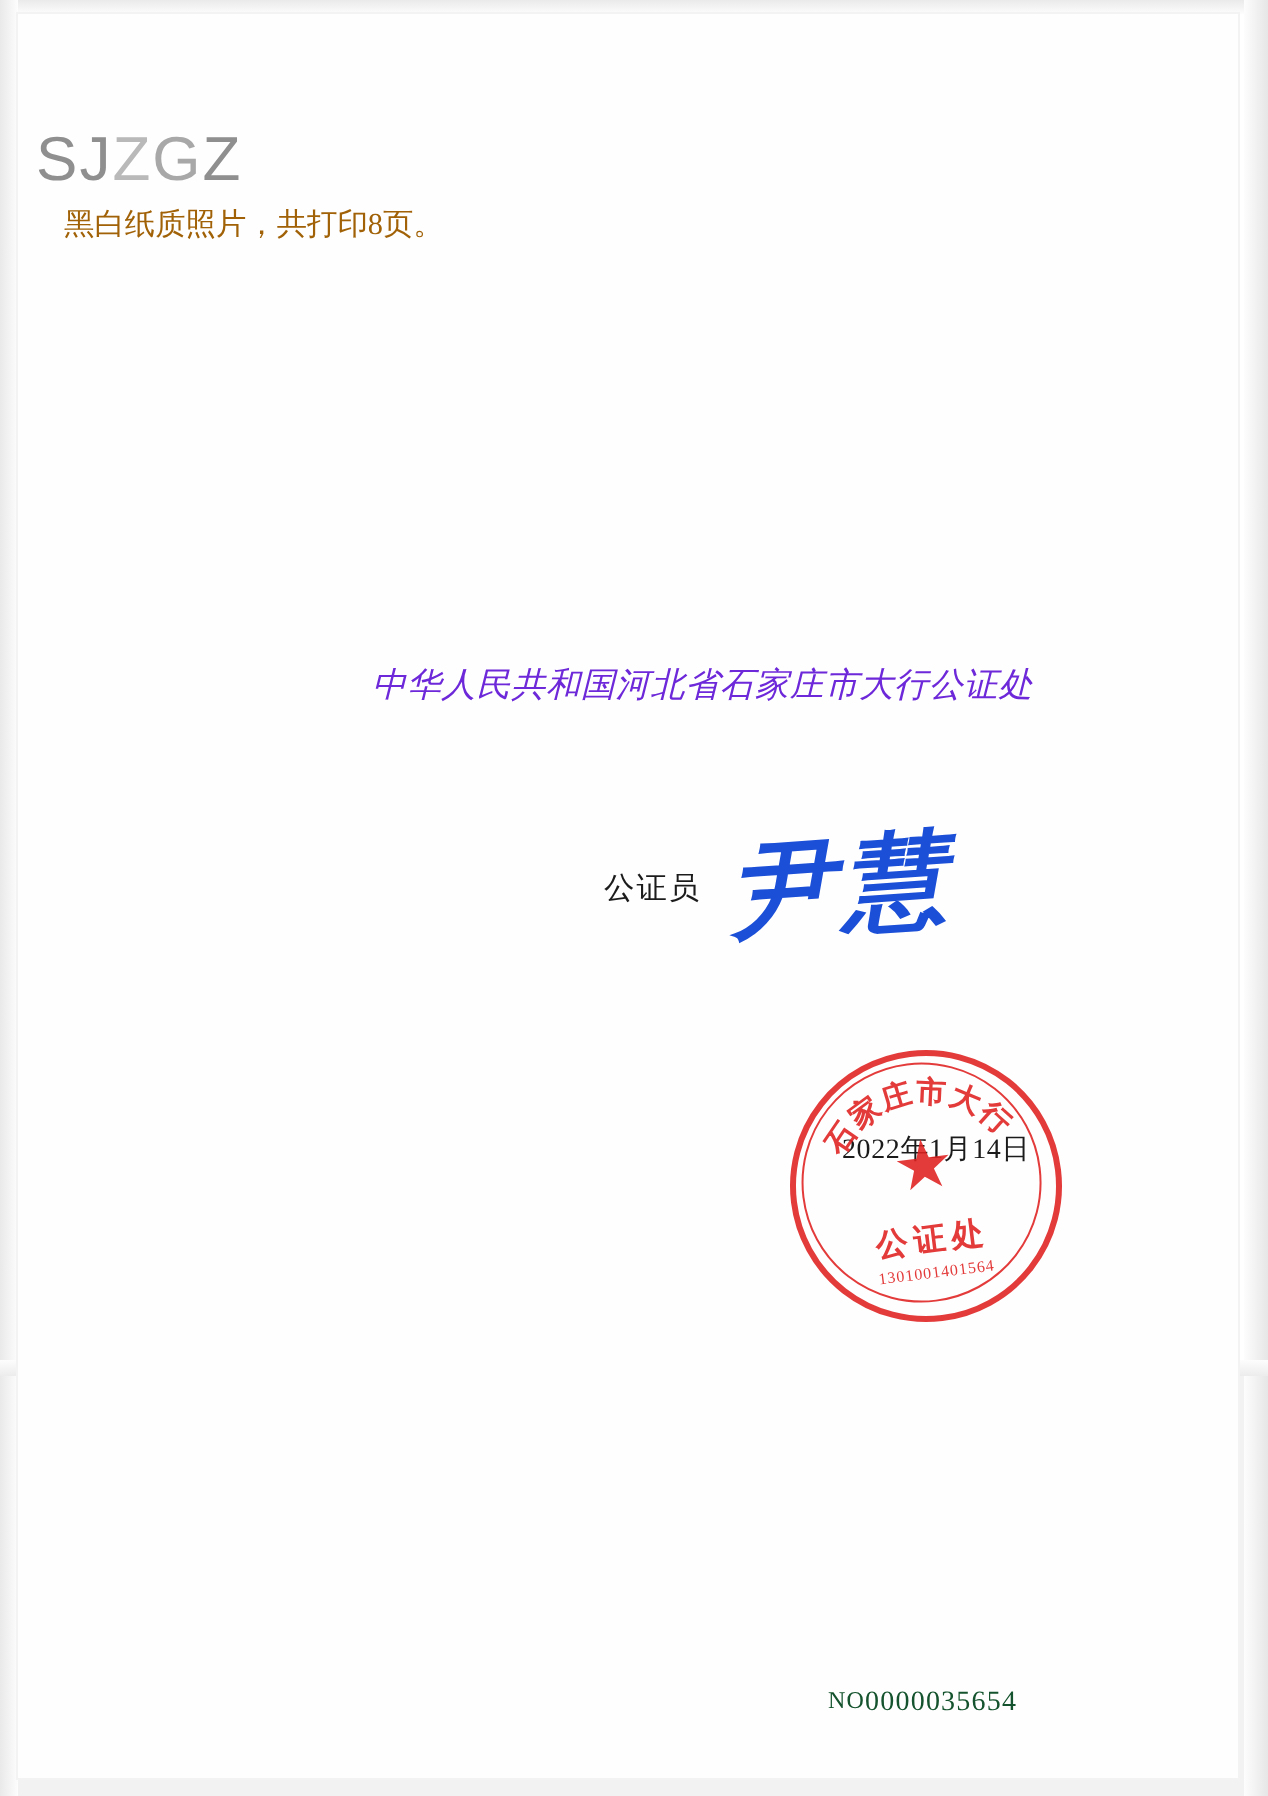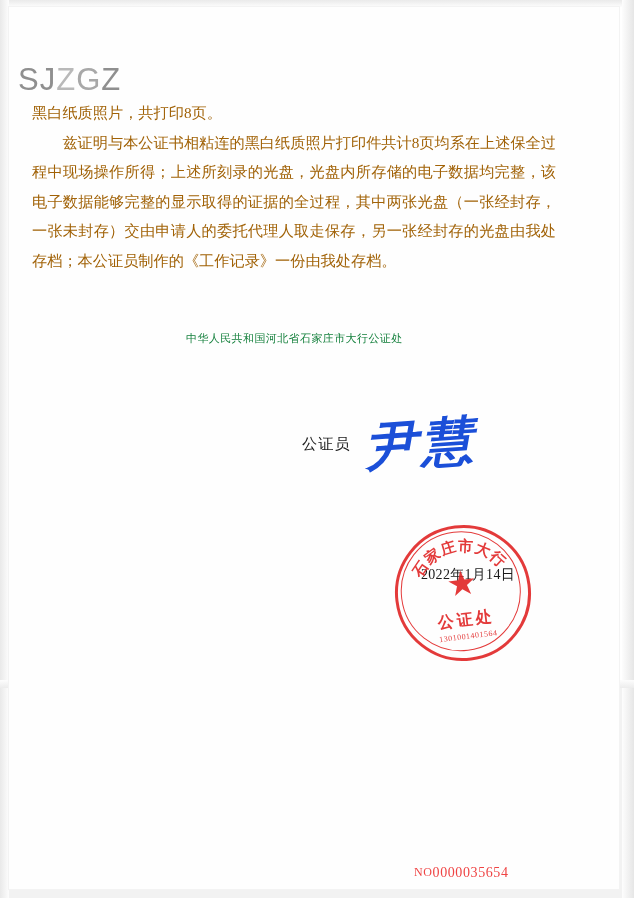--- a/index.html
+++ b/index.html
@@ -85,23 +85,24 @@
   }
   #body-text p {
     margin: 0;
   }
   .indent2 { text-indent: 2em; }
 
   #org-line {
     position: absolute;
     left: 186px;
     top: 331px;
-    font-size: 11px;
-    color: #15803d;
+    font-size: 17px;
+    color: #6d28d9;
     letter-spacing: 0.4px;
+    font-style: italic;
   }
 
   #notary-label {
     position: absolute;
     left: 302px;
     top: 434px;
     font-size: 15.2px;
     color: #1b1b1b;
     letter-spacing: 1px;
   }
@@ -201,22 +202,22 @@
     text-align: center;
     color: #e02020;
     font-size: 8px;
     letter-spacing: 0.5px;
   }
 
   
   #serial {
     position: absolute;
     left: 414px;
-    top: 865px;
-    color: #ef4444;
+    top: 843px;
+    color: #14532d;
     font-family: "Liberation Serif", serif;
     font-size: 14px;
     letter-spacing: 0.6px;
   }
   #serial .no {
     font-size: 12px;
     vertical-align: 1px;
   }
 </style>
 </head>
@@ -229,21 +230,20 @@
   <div id="edge-bottom"></div>
 
   <div id="paper"></div>
 
   <div id="watermark">
     <span class="s">S</span><span class="j">J</span><span class="z1">Z</span><span class="g">G</span><span class="z2">Z</span>
   </div>
 
   <div id="body-text">
     <p>黑白纸质照片，共打印8页。</p>
-    <p class="indent2">兹证明与本公证书相粘连的黑白纸质照片打印件共计8页均系在上述保全过程中现场操作所得；上述所刻录的光盘，光盘内所存储的电子数据均完整，该电子数据能够完整的显示取得的证据的全过程，其中两张光盘（一张经封存，一张未封存）交由申请人的委托代理人取走保存，另一张经封存的光盘由我处存档；本公证员制作的《工作记录》一份由我处存档。</p>
   </div>
 
   <div id="org-line">中华人民共和国河北省石家庄市大行公证处</div>
 
   <div id="notary-label">公证员</div>
 
   <div id="signature">尹慧</div>
 
   <div id="sig-date">2022年1月14日</div>
 

